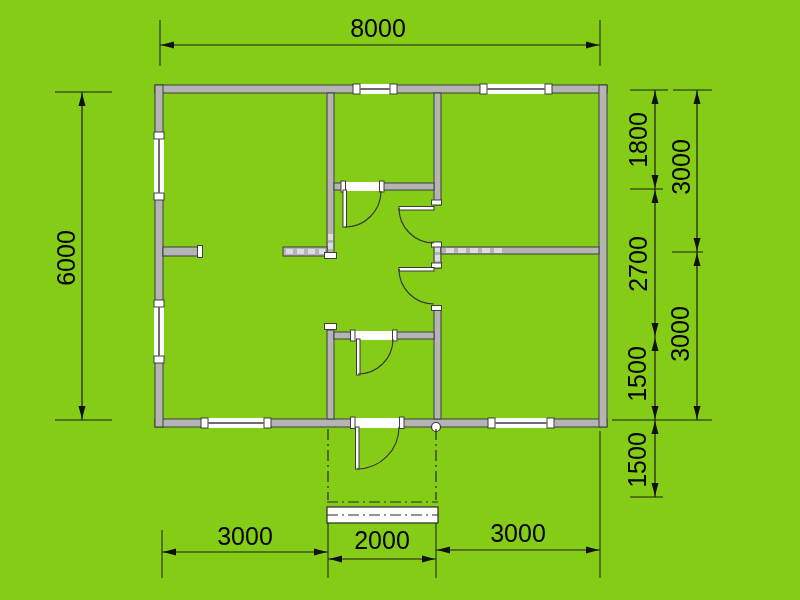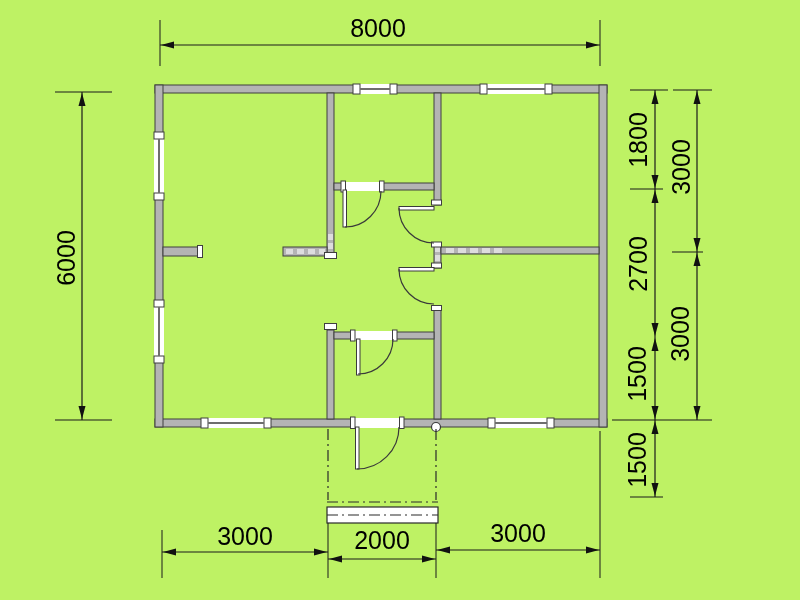--- a/index.html
+++ b/index.html
@@ -1,16 +1,16 @@
 <!DOCTYPE html>
 <html><head>
 <meta charset="utf-8">
 <style>
   html,body{margin:0;padding:0;background:#ffffff;}
-  .canvas{position:relative;width:800px;height:600px;background:#bef264;overflow:hidden;
+  .canvas{position:relative;width:800px;height:600px;background:#84cc16;overflow:hidden;
           font-family:"Liberation Sans", sans-serif;}
   svg{display:block;}
   .w   {fill:#b4b4b4;stroke:#3f3f3f;stroke-width:1;}
   .cap {fill:#ffffff;stroke:#3f3f3f;stroke-width:1;}
   .glass{stroke:#6e6e6e;stroke-width:2;fill:none;}
   .x   {stroke:#1a1a1a;stroke-width:1;fill:none;}
   .d   {stroke:#1a1a1a;stroke-width:1.2;fill:none;}
   .arr {fill:#111111;stroke:none;}
   .arc {stroke:#3a3a3a;stroke-width:1.2;fill:none;}
   .leaf{fill:#ffffff;stroke:#3a3a3a;stroke-width:1;}

